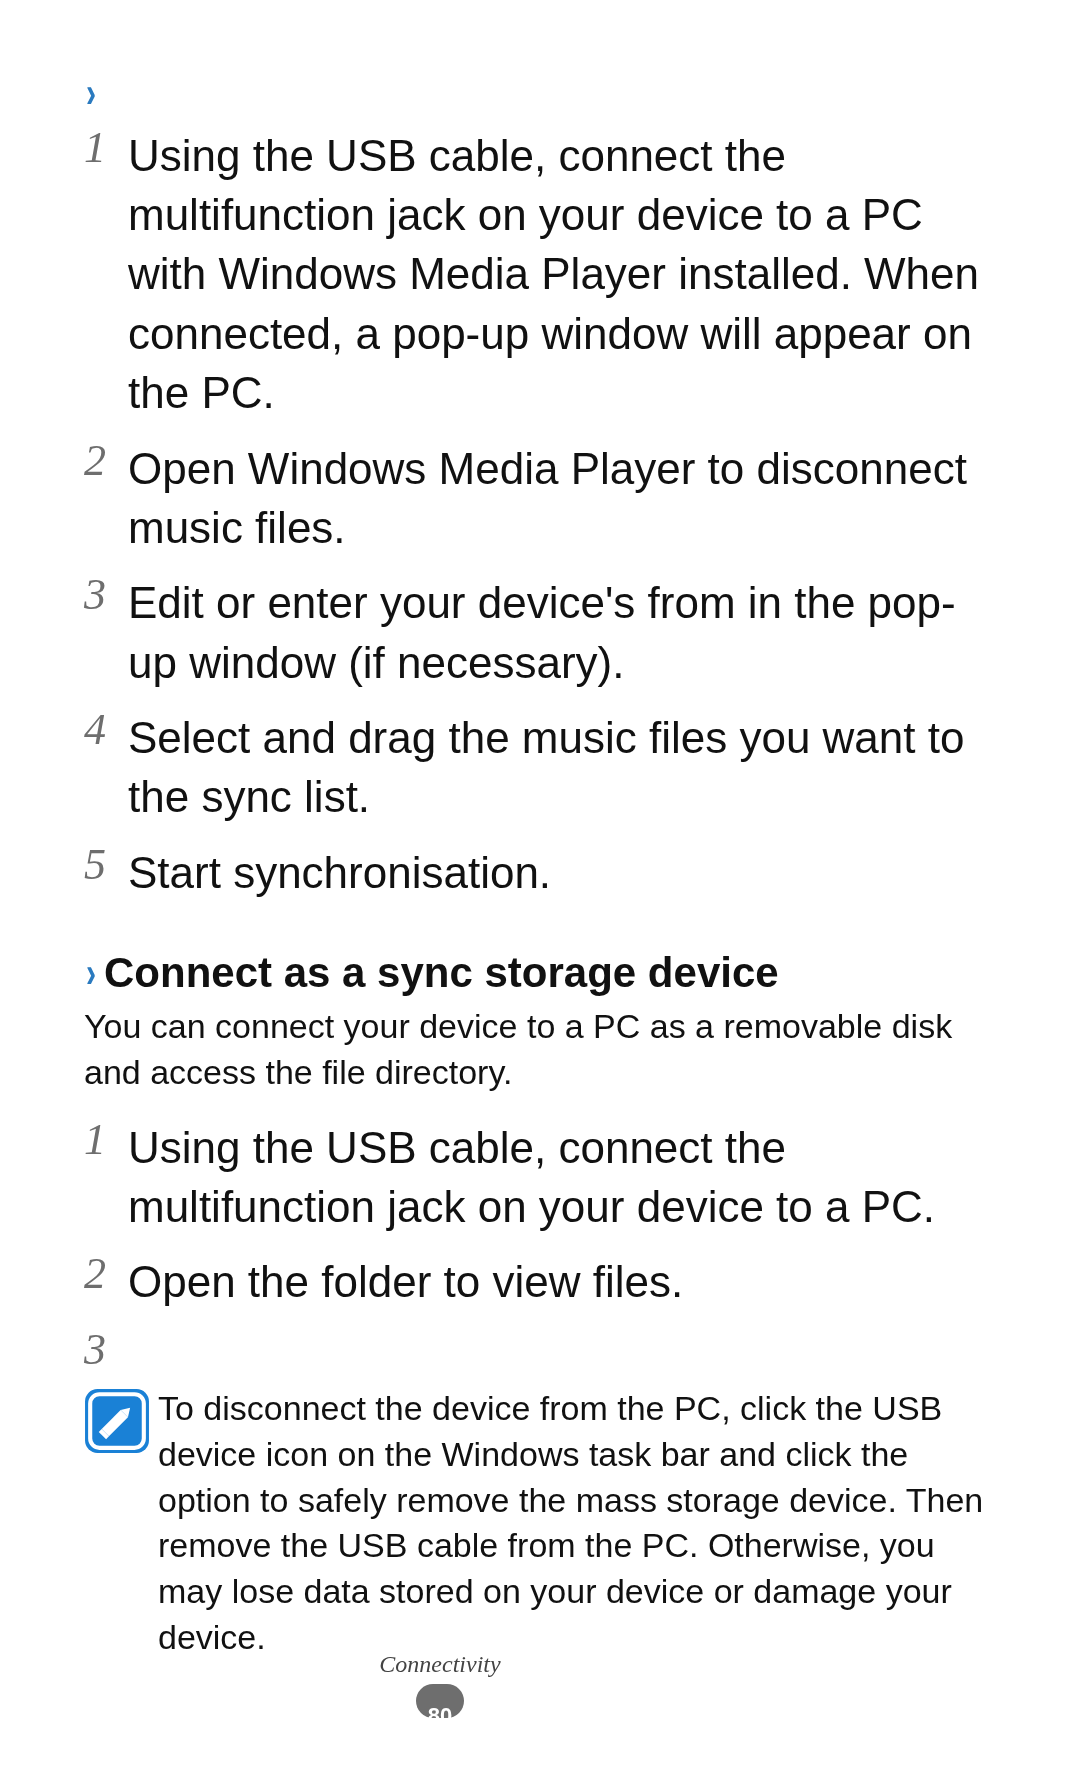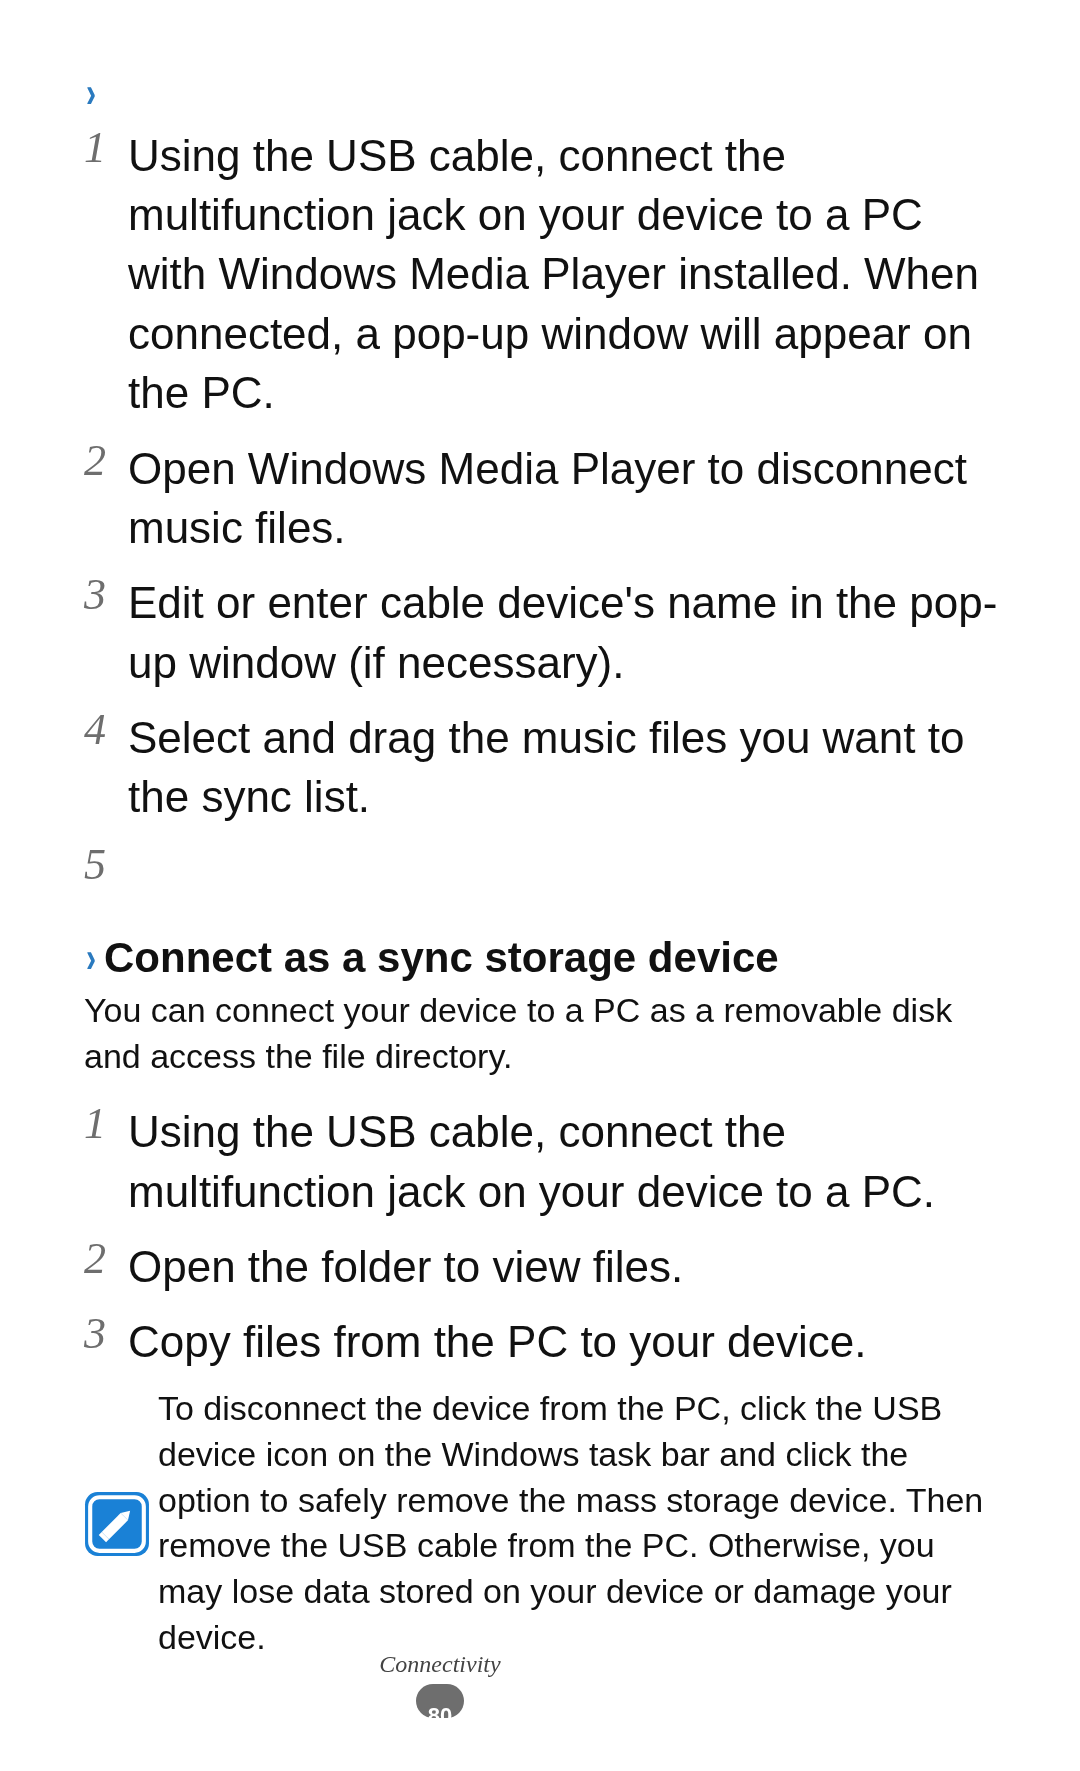--- a/index.html
+++ b/index.html
@@ -55,21 +55,21 @@
       padding-top: 2px;
     }
     .step-text {
       font-size: 44px;
       line-height: 1.35;
       padding-top: 2px;
     }
 
     .note-row {
       display: flex;
-      align-items: center;
+      align-items: flex-start;
       margin-top: 6px;
     }
     .note-icon {
       width: 66px;
       height: 66px;
       flex: 0 0 66px;
       margin-right: 8px;
       margin-top: 2px;
     }
     .note-text {
@@ -117,49 +117,49 @@
     <li>
       <span class="step-num">1</span>
       <span class="step-text">Using the USB cable, connect the multifunction jack on your device to a PC with Windows Media Player installed. When connected, a pop-up window will appear on the PC.</span>
     </li>
     <li>
       <span class="step-num">2</span>
       <span class="step-text">Open Windows Media Player to disconnect music files.</span>
     </li>
     <li>
       <span class="step-num">3</span>
-      <span class="step-text">Edit or enter cable device's name in the pop-up window (if necessary).</span>
+      <span class="step-text">Edit or enter your device's from in the pop-up window (if necessary).</span>
     </li>
     <li>
       <span class="step-num">4</span>
       <span class="step-text">Select and drag the music files you want to the sync list.</span>
     </li>
     <li>
       <span class="step-num">5</span>
+      <span class="step-text">Start synchronisation.</span>
     </li>
   </ol>
 
   <div class="section-heading">
     <span class="chevron">›</span>
     <span>Connect as a sync storage device</span>
   </div>
   <p class="intro">You can connect your device to a PC as a removable disk and access the file directory.</p>
 
   <ol class="steps" style="margin-bottom:10px">
     <li>
       <span class="step-num">1</span>
       <span class="step-text">Using the USB cable, connect the multifunction jack on your device to a PC.</span>
     </li>
     <li>
       <span class="step-num">2</span>
       <span class="step-text">Open the folder to view files.</span>
     </li>
     <li>
       <span class="step-num">3</span>
-      <span class="step-text">Copy files from the PC to your device.</span>
     </li>
   </ol>
 
   <div class="note-row">
     <span class="note-icon">
       <svg viewBox="0 0 64 64" width="66" height="66">
         <rect x="1" y="1" width="62" height="62" rx="12" ry="12" fill="#1a81d6"></rect>
         <rect x="6" y="6" width="52" height="52" rx="9" ry="9" fill="none" stroke="#fff" stroke-width="4"></rect>
         <g transform="translate(32,32) rotate(-45) translate(-32,-32)">
           <rect x="16" y="27" width="26" height="10" fill="#fff"></rect>

